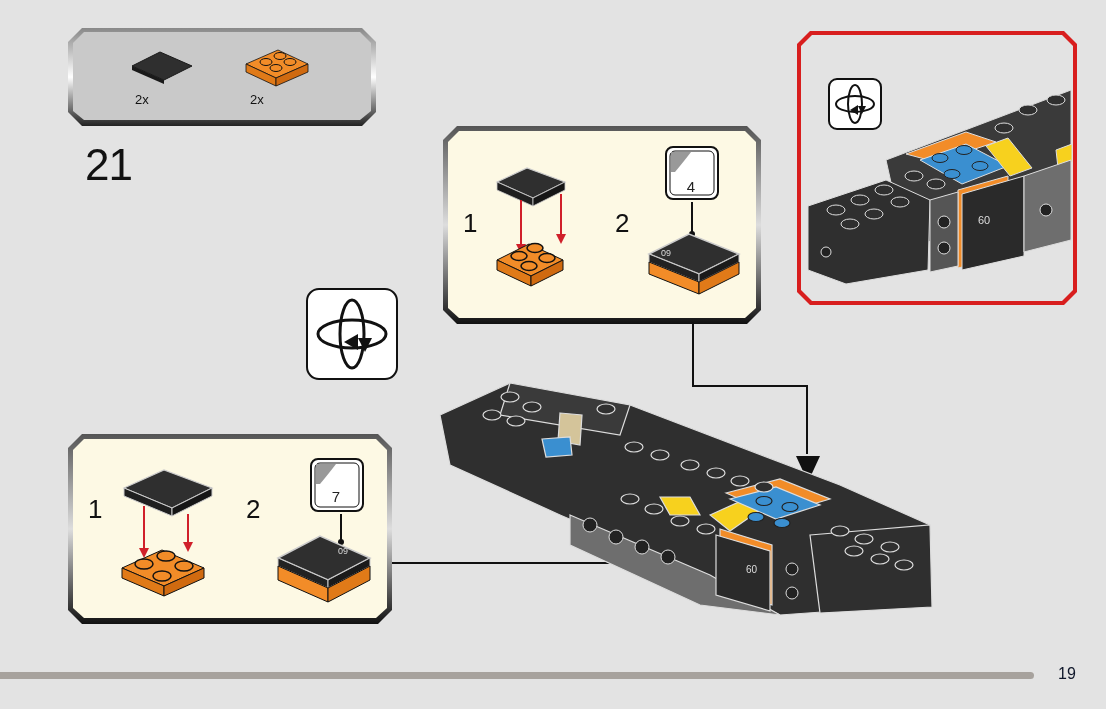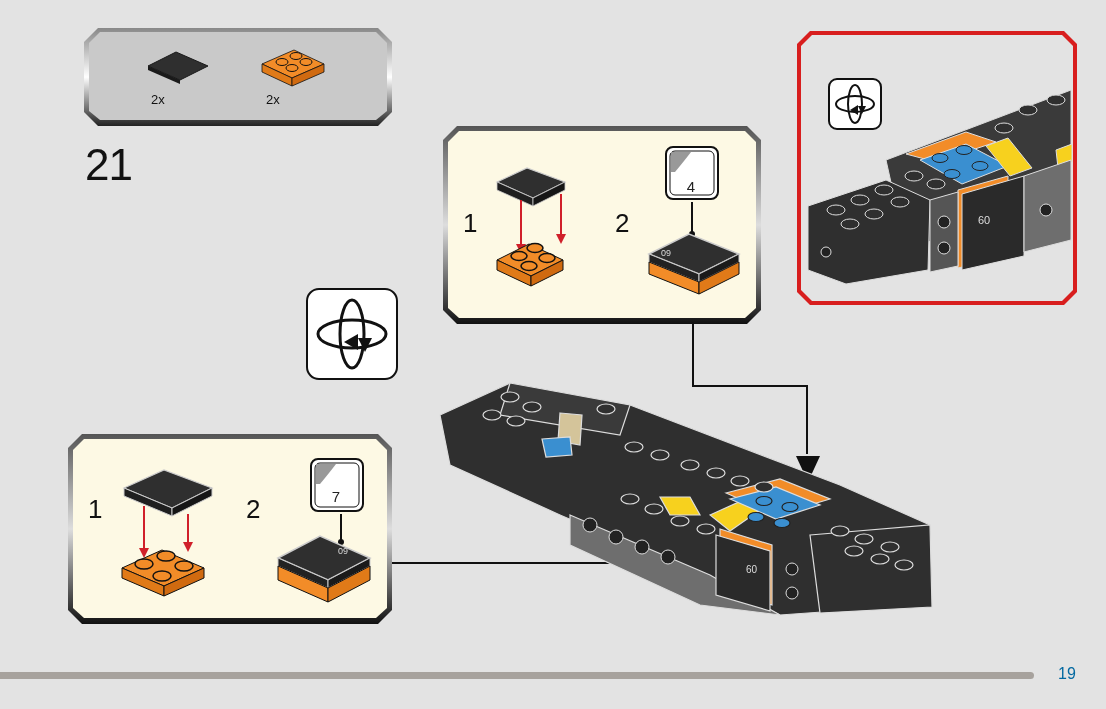--- a/index.html
+++ b/index.html
@@ -2,27 +2,27 @@
 <html><head>
 <meta charset="utf-8">
 <style>
   html,body{margin:0;padding:0;}
   body{width:1106px;height:709px;background:#e3e3e3;position:relative;overflow:hidden;font-family:"Liberation Sans",sans-serif;}
   .abs{position:absolute;}
   svg{position:absolute;overflow:visible;}
   .step-num{position:absolute;font-size:44px;font-weight:400;color:#111;letter-spacing:-1px;}
   .qty{position:absolute;font-size:13px;color:#111;}
   .sub-num{position:absolute;font-size:26px;color:#111;}
-  .page-num{position:absolute;font-size:16px;color:#0369a1;text-align:center;}
+  .page-num{position:absolute;font-size:16px;color:#0f172a;text-align:center;}
   .sticker-label{position:absolute;font-size:15px;color:#222;width:20px;text-align:center;}
 </style>
 </head>
 <body>
 
-<div class="abs" style="left:84px;top:28px;width:308px;height:88px;">
+<div class="abs" style="left:68px;top:28px;width:308px;height:88px;">
   <svg width="308" height="98">
     <defs>
       <linearGradient id="pf" x1="0" x2="0" y1="0" y2="1">
         <stop offset="0" stop-color="#888"></stop>
           <stop offset="0.5" stop-color="#fff"></stop>
           <stop offset="1" stop-color="#222"></stop>
       </linearGradient>
     </defs>
     <polygon points="14,0 294,0 308,14 308,84 294,98 14,98 0,84 0,14" fill="url(#pf)"></polygon>
     <polygon points="16,4 292,4 303,15 303,83 292,92 16,92 5,83 5,15" fill="#c9c9c9"></polygon>

